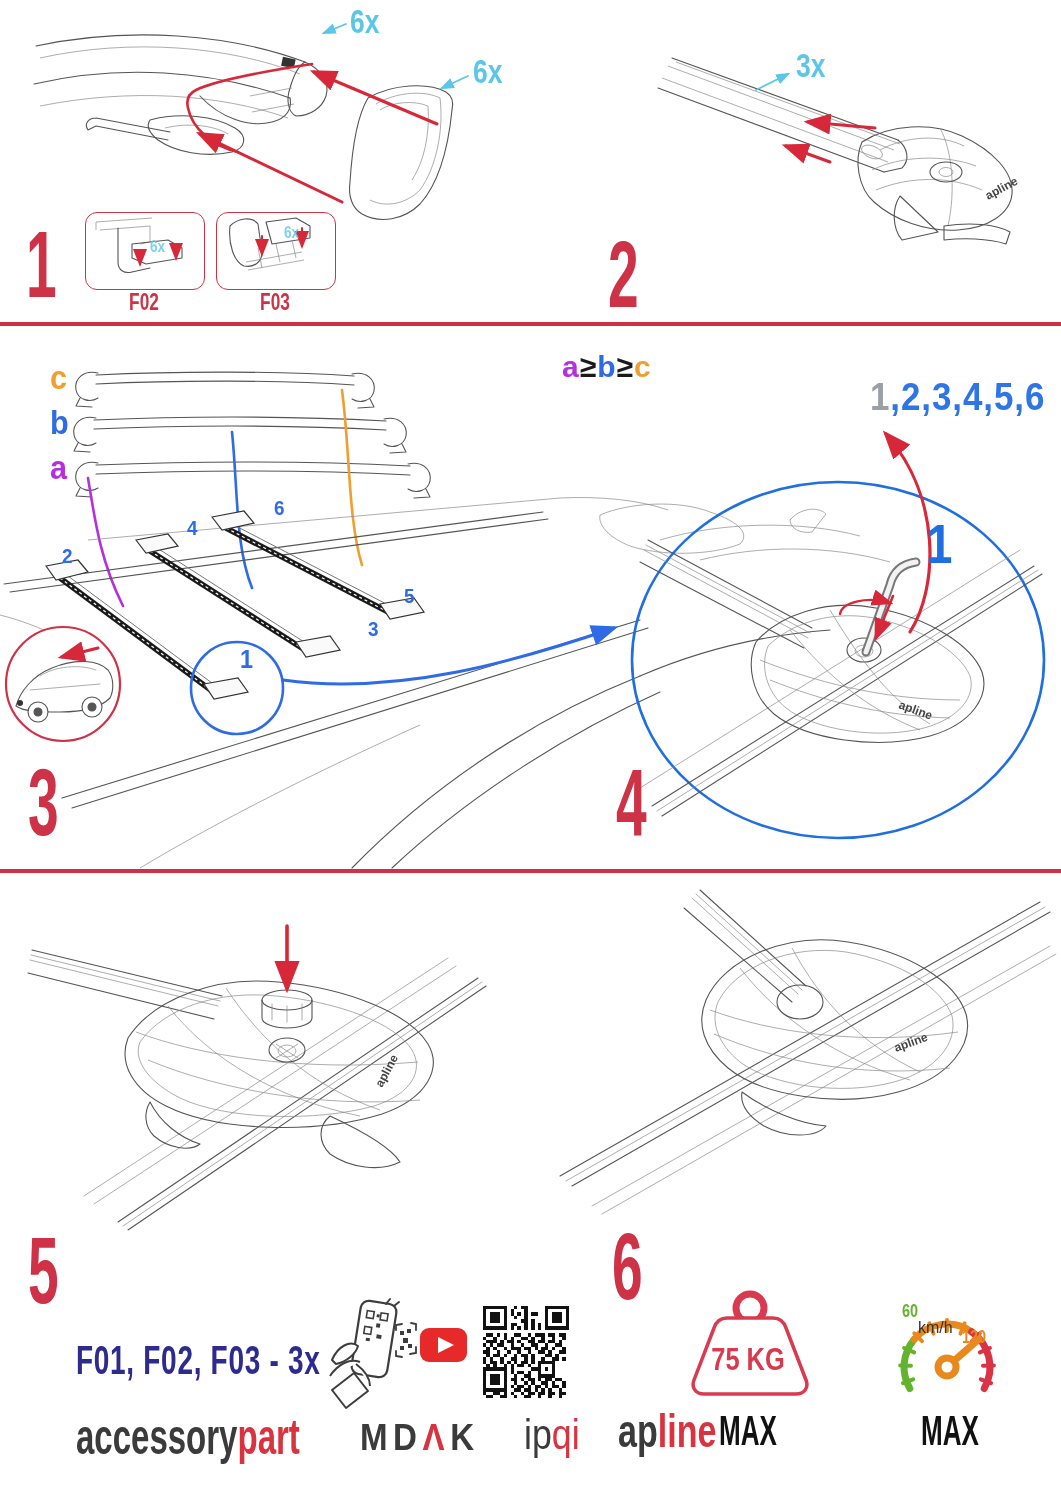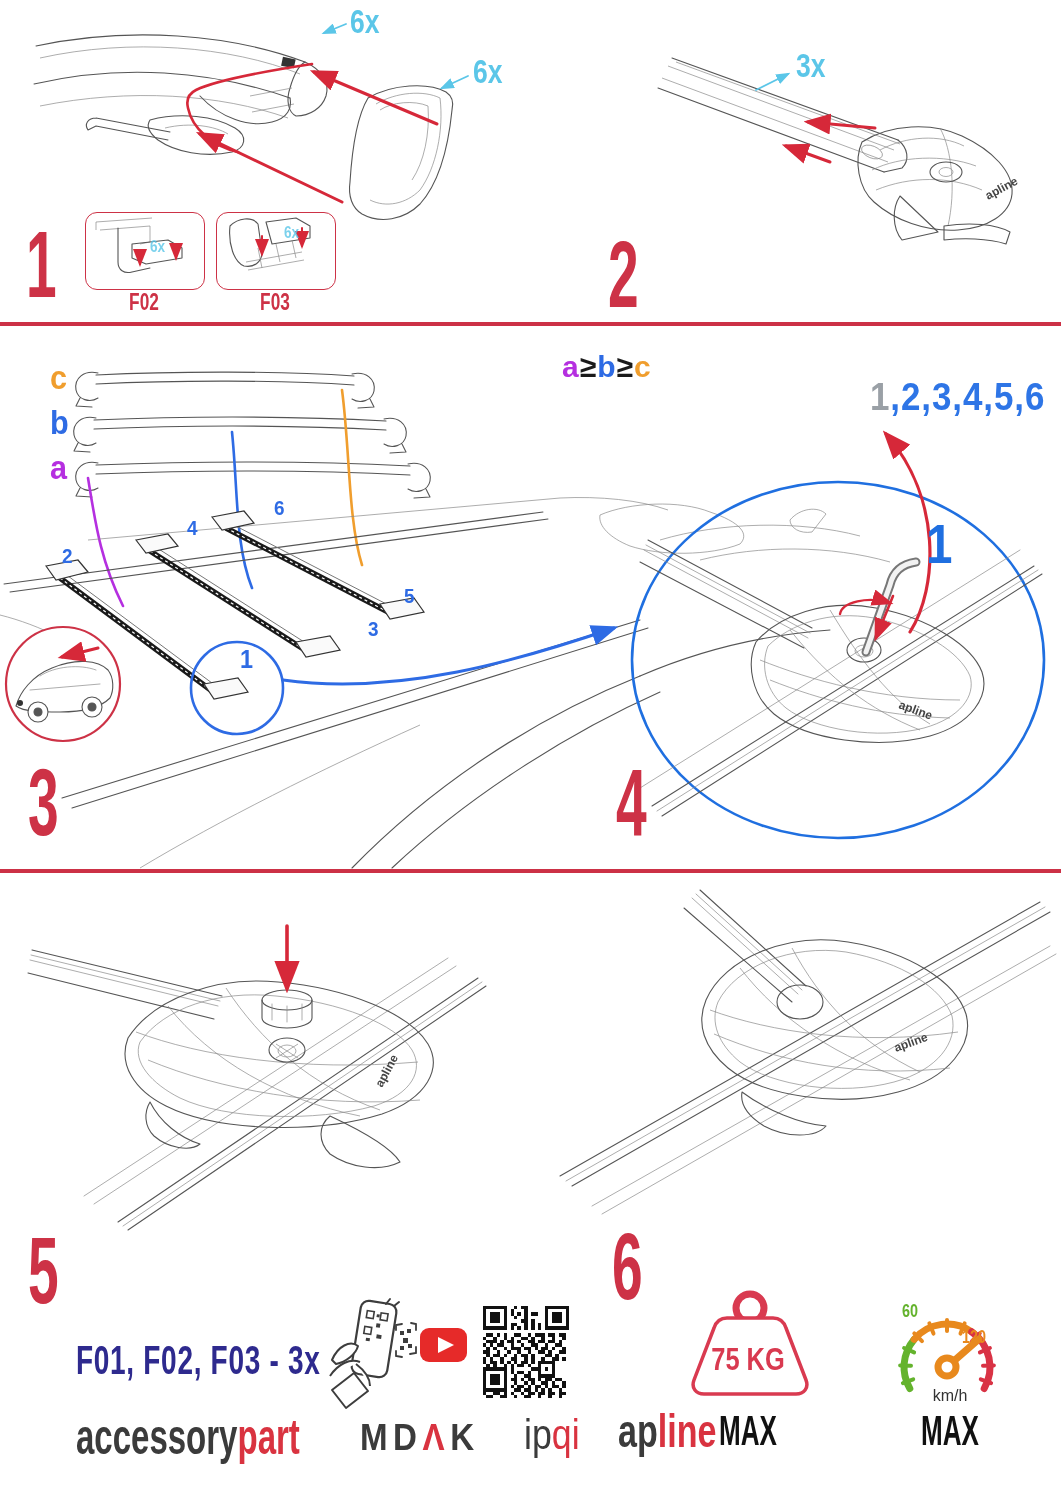--- a/index.html
+++ b/index.html
@@ -46,21 +46,21 @@
   .b-apline{left:618px;top:1408px;font-size:46px;font-weight:bold;
         transform:scaleX(0.74);transform-origin:left top;}
   .weight-value{position:absolute;left:700px;top:1344px;width:96px;text-align:center;
         font-size:31px;font-weight:bold;color:#d93a50;transform:scaleX(0.82);transform-origin:center top;line-height:1;}
   .max-label{position:absolute;width:100px;text-align:center;font-size:42px;font-weight:bold;
         color:#111;transform:scaleX(0.62);transform-origin:center top;line-height:1;}
   .speed-tick-lo{position:absolute;left:902px;top:1302px;font-size:18px;font-weight:bold;color:#64b32d;
         transform:scaleX(0.8);transform-origin:left top;line-height:1;}
   .speed-tick-hi{position:absolute;left:962px;top:1328px;font-size:18px;font-weight:bold;color:#e8891d;
         transform:scaleX(0.8);transform-origin:left top;line-height:1;}
-  .speed-unit{position:absolute;left:918px;top:1388px;width:64px;text-align:center;font-size:16px;
+  .speed-unit{position:absolute;left:918px;top:1320px;width:64px;text-align:left;font-size:16px;
         color:#333;line-height:1;}
   .wire{stroke:#555;stroke-width:1.1;fill:none;stroke-linecap:round;stroke-linejoin:round;}
   .wire-thin{stroke:#8a8a8a;stroke-width:0.7;fill:none;}
   .redline{stroke:#d62839;fill:none;stroke-linecap:round;}
   .cyanline{stroke:#5bc6e8;fill:none;stroke-linecap:round;}
   .blueline{stroke:#2e6be4;fill:none;stroke-linecap:round;}
   .engrave{font-family:"Liberation Sans",sans-serif;font-size:12px;fill:#444;font-weight:bold;}
 </style>
 </head>
 <body>

